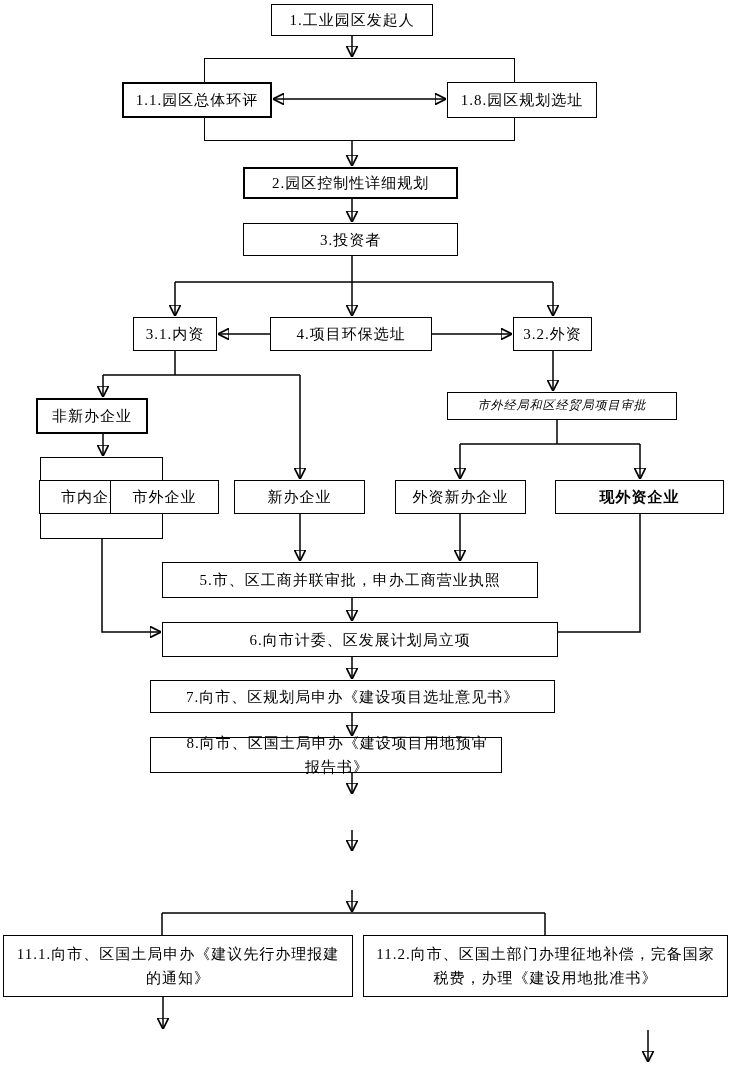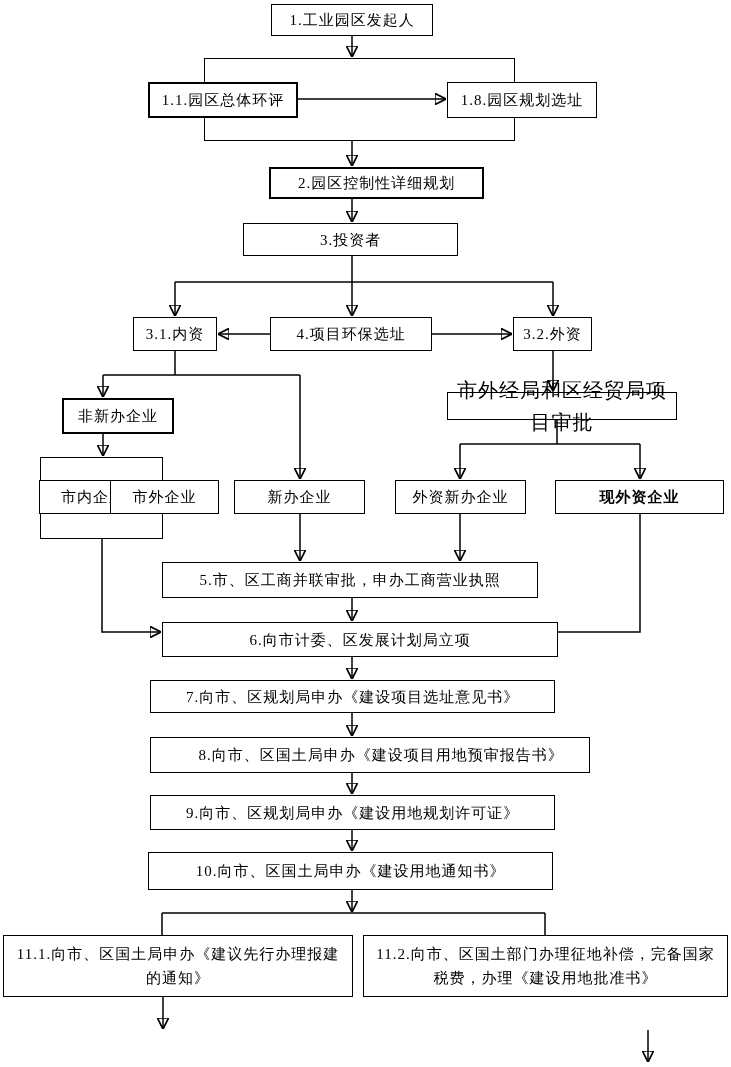--- a/index.html
+++ b/index.html
@@ -42,22 +42,22 @@
     display: flex;
     align-items: center;
     justify-content: center;
     text-align: center;
     font-size: 15px;
     letter-spacing: 1px;
     line-height: 1.6;
     color: #000000;
     padding: 2px 6px;
   }
-  .node.bold { border-width: 2.5px; margin-left: 26px; }
-  .node.small { font-size: 20px; }
+  .node.bold { border-width: 2.5px; }
+  .node.small { font-size: 12px; font-style: italic; }
 </style>
 </head>
 <body>
 
 <div class="canvas">
 
   <svg class="connectors" viewBox="0 0 731 1067" xmlns="http://www.w3.org/2000/svg">
     <defs>
       <marker id="ah" viewBox="0 0 10 10" refX="9" refY="5" markerWidth="7.5" markerHeight="7.5" orient="auto-start-reverse">
         <path d="M0,0 L10,5 L0,10 z" fill="#000000" stroke="none"></path>
@@ -143,23 +143,21 @@
   <div class="node" style="left:395px; top:480px; width:131px; height:34px;">外资新办企业</div>
 
   <div class="node" style="left:555px; top:480px; width:169px; height:34px;font-weight:bold;">现外资企业</div>
 
   <div class="node" style="left:162px; top:562px; width:376px; height:36px;">5.市、区工商并联审批，申办工商营业执照</div>
 
   <div class="node" style="left:162px; top:622px; width:396px; height:35px;">6.向市计委、区发展计划局立项</div>
 
   <div class="node" style="left:150px; top:680px; width:405px; height:33px;">7.向市、区规划局申办《建设项目选址意见书》</div>
 
-  <div class="node" style="left:150px; top:737px; width:440px; height:36px;padding-left:28px;">8.向市、区国土局申办《建设项目用地预审报告书》</div>
+  <div class="node" style="left:150px; top:737px; width:352px; height:36px;padding-left:28px;">8.向市、区国土局申办《建设项目用地预审报告书》</div>
 
-  <div class="node" style="left:150px; top:795px; width:405px; height:35px;">9.向市、区规划局申办《建设用地规划许可证》</div>
 
-  <div class="node" style="left:148px; top:852px; width:405px; height:38px;">10.向市、区国土局申办《建设用地通知书》</div>
 
   <div class="node" style="left:3px; top:935px; width:350px; height:62px;">11.1.向市、区国土局申办《建议先行办理报建的通知》</div>
 
   <div class="node" style="left:363px; top:935px; width:365px; height:62px;">11.2.向市、区国土部门办理征地补偿，完备国家税费，办理《建设用地批准书》</div>
 
 </div>
 
 </body></html>

